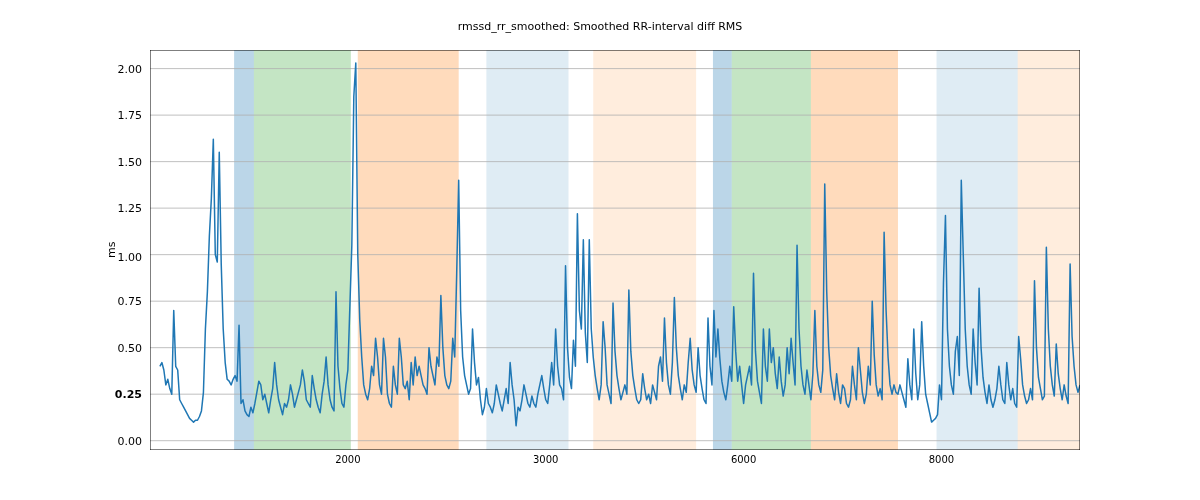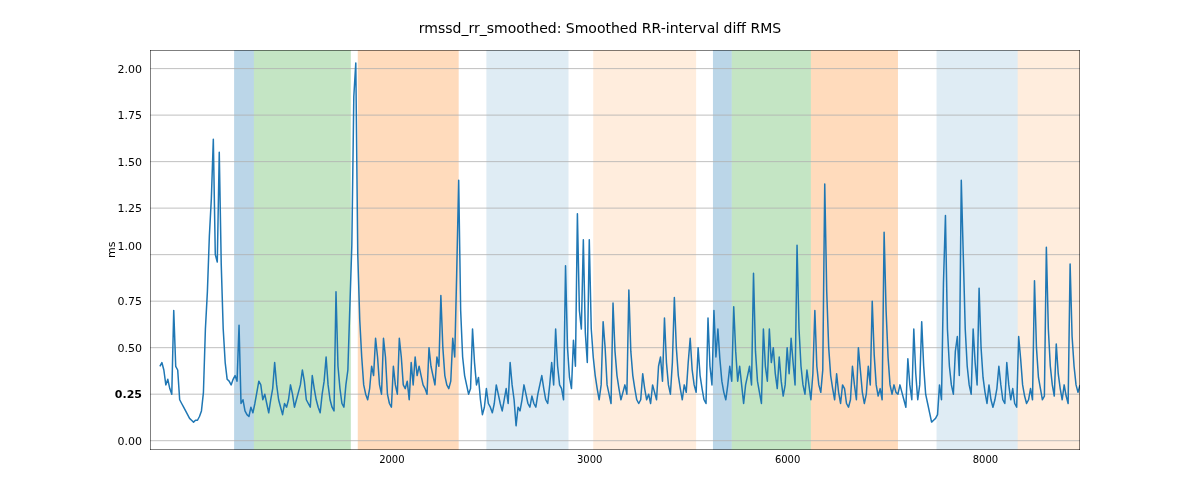--- a/index.html
+++ b/index.html
@@ -16,21 +16,21 @@
     width: 1200px;
     height: 500px;
     position: relative;
   }
   .title {
     position: absolute;
     top: 20px;
     left: 0;
     right: 0;
     text-align: center;
-    font-size: 14px;
+    font-size: 11px;
     color: #000;
   }
   .axes {
     position: absolute;
     left: 150px;
     top: 50px;
     width: 930px;
     height: 400px;
   }
   .ylabel {
@@ -61,21 +61,20 @@
     font-size: 11px;
     transform: translateY(-50%);
   }
   .xtick-label {
     position: absolute;
     top: 454px;
     width: 40px;
     text-align: center;
     font-size: 10px;
     transform: translateX(-50%);
-    margin-left: 44px;
   }
   svg { display: block; }
 </style>
 </head>
 <body>
 
 <div class="figure">
 
   <div class="title">rmssd_rr_smoothed: Smoothed RR-interval diff RMS</div>
   <div class="ylabel">ms</div>
@@ -84,21 +83,21 @@
       <div class="xtick-label" style="left: 347.872px;">2000</div>
       <div class="xtick-label" style="left: 545.745px;">3000</div>
       <div class="xtick-label" style="left: 743.617px;">6000</div>
       <div class="xtick-label" style="left: 941.489px;">8000</div>
     </div>
   <div id="ytick-container">
       <div class="ytick-label" style="top: 440.698px;">0.00</div>
       <div class="ytick-label" style="top: 394.186px; font-weight: bold;">0.25</div>
       <div class="ytick-label" style="top: 347.674px;">0.50</div>
       <div class="ytick-label" style="top: 301.163px;">0.75</div>
-      <div class="ytick-label" style="top: 246px;">1.00</div>
+      <div class="ytick-label" style="top: 257px;">1.00</div>
       <div class="ytick-label" style="top: 208.14px;">1.25</div>
       <div class="ytick-label" style="top: 161.628px;">1.50</div>
       <div class="ytick-label" style="top: 115.116px;">1.75</div>
       <div class="ytick-label" style="top: 68.6047px;">2.00</div>
     </div>
 
   <div class="axes">
     <svg id="plot-svg" width="930" height="400" viewBox="0 0 930 400">
 
       <rect x="0" y="0" width="930" height="400" fill="#ffffff"></rect>

